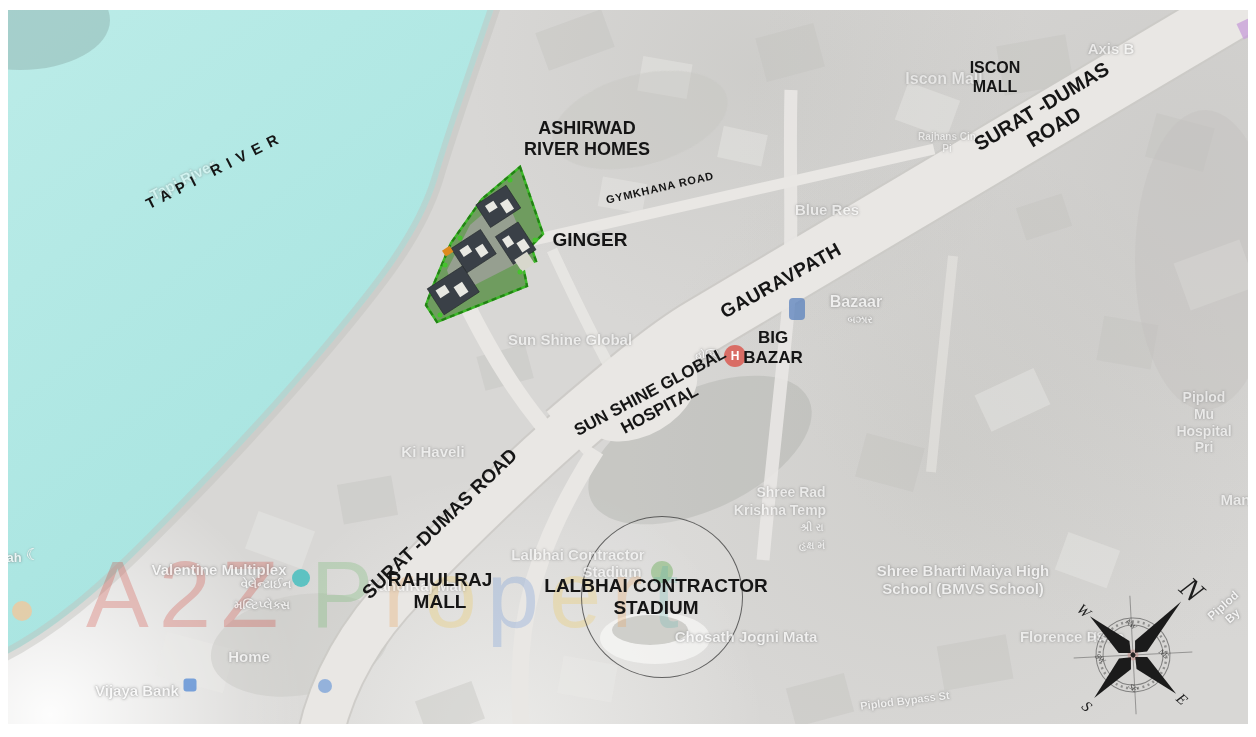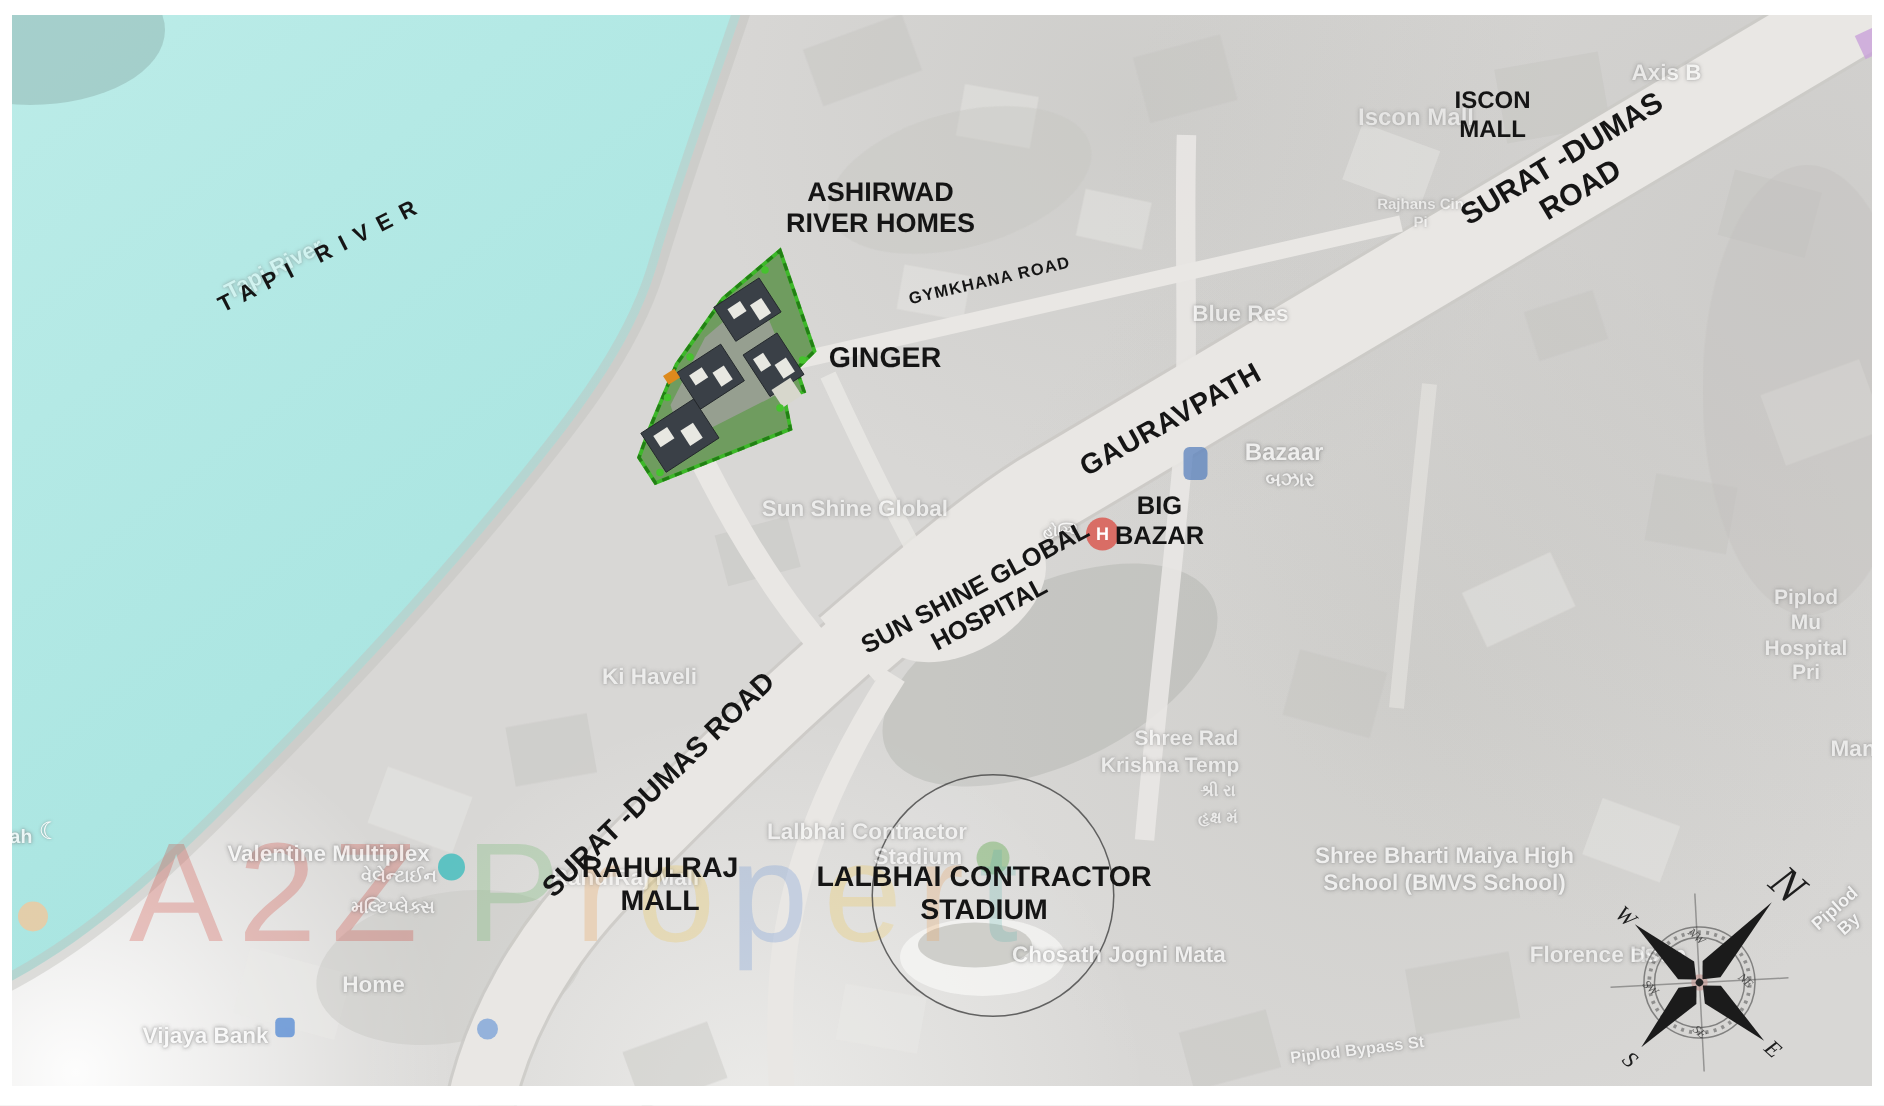--- a/index.html
+++ b/index.html
@@ -142,21 +142,21 @@
       <span class="wm2"><span style="color: rgb(79, 174, 77);">P</span><span style="color: rgb(232, 137, 42);">r</span><span style="color: rgb(240, 192, 44);">o</span><span style="color: rgb(74, 127, 212);">p</span><span style="color: rgb(240, 192, 44);">e</span><span style="color: rgb(232, 137, 42);">r</span><span style="color: rgb(63, 168, 160);">t</span></span>
     </div>
 
     <div class="bgl" style="left:183px;top:180px;--r:-27deg;font-size:15px;opacity:.55;color:#eafcfa;">Tapi River</div>
     <div class="bgl" style="left:944px;top:79px;font-size:16px;opacity:.5;">Iscon Mall</div>
     <div class="bgl" style="left:1111px;top:49px;font-size:15px;opacity:.6;">Axis B</div>
     <div class="bgl" style="left:947px;top:143px;font-size:10px;opacity:.55;">Rajhans Cin
 Pi</div>
     <div class="bgl" style="left:827px;top:210px;font-size:15px;opacity:.6;">Blue Res</div>
     <div class="bgl" style="left:856px;top:302px;font-size:16px;opacity:.7;">Bazaar</div>
-    <div class="bgl" style="left:860px;top:320px;font-size:13px;opacity:.7;">બઝાર</div>
+    <div class="bgl" style="left:860px;top:320px;font-size:10px;opacity:.7;">બઝાર</div>
     <div class="bgl" style="left:570px;top:340px;font-size:15px;opacity:.6;">Sun Shine Global</div>
     <div class="bgl" style="left:707px;top:355px;font-size:10px;opacity:.75;font-family:Liberation Serif, serif;">હોસ્પિ</div>
     <div class="bgl" style="left:433px;top:452px;font-size:15px;opacity:.6;">Ki Haveli</div>
     <div class="bgl" style="left:219px;top:570px;font-size:15px;opacity:.75;">Valentine Multiplex</div>
     <div class="bgl" style="left:266px;top:585px;font-size:12px;opacity:.7;font-family:Liberation Mono, monospace;">વેલેન્ટાઈન</div>
     <div class="bgl" style="left:262px;top:605px;font-size:12px;opacity:.7;">મલ્ટિપ્લેક્સ</div>
     <div class="bgl" style="left:249px;top:657px;font-size:15px;opacity:.7;">Home</div>
     <div class="bgl" style="left:137px;top:691px;font-size:15px;opacity:.75;">Vijaya Bank</div>
     <div class="bgl" style="left:14px;top:558px;font-size:13px;opacity:.8;">ah</div>
     <div class="bgl" style="left:417px;top:586px;font-size:15px;opacity:.5;">RahulRaj Mall</div>

